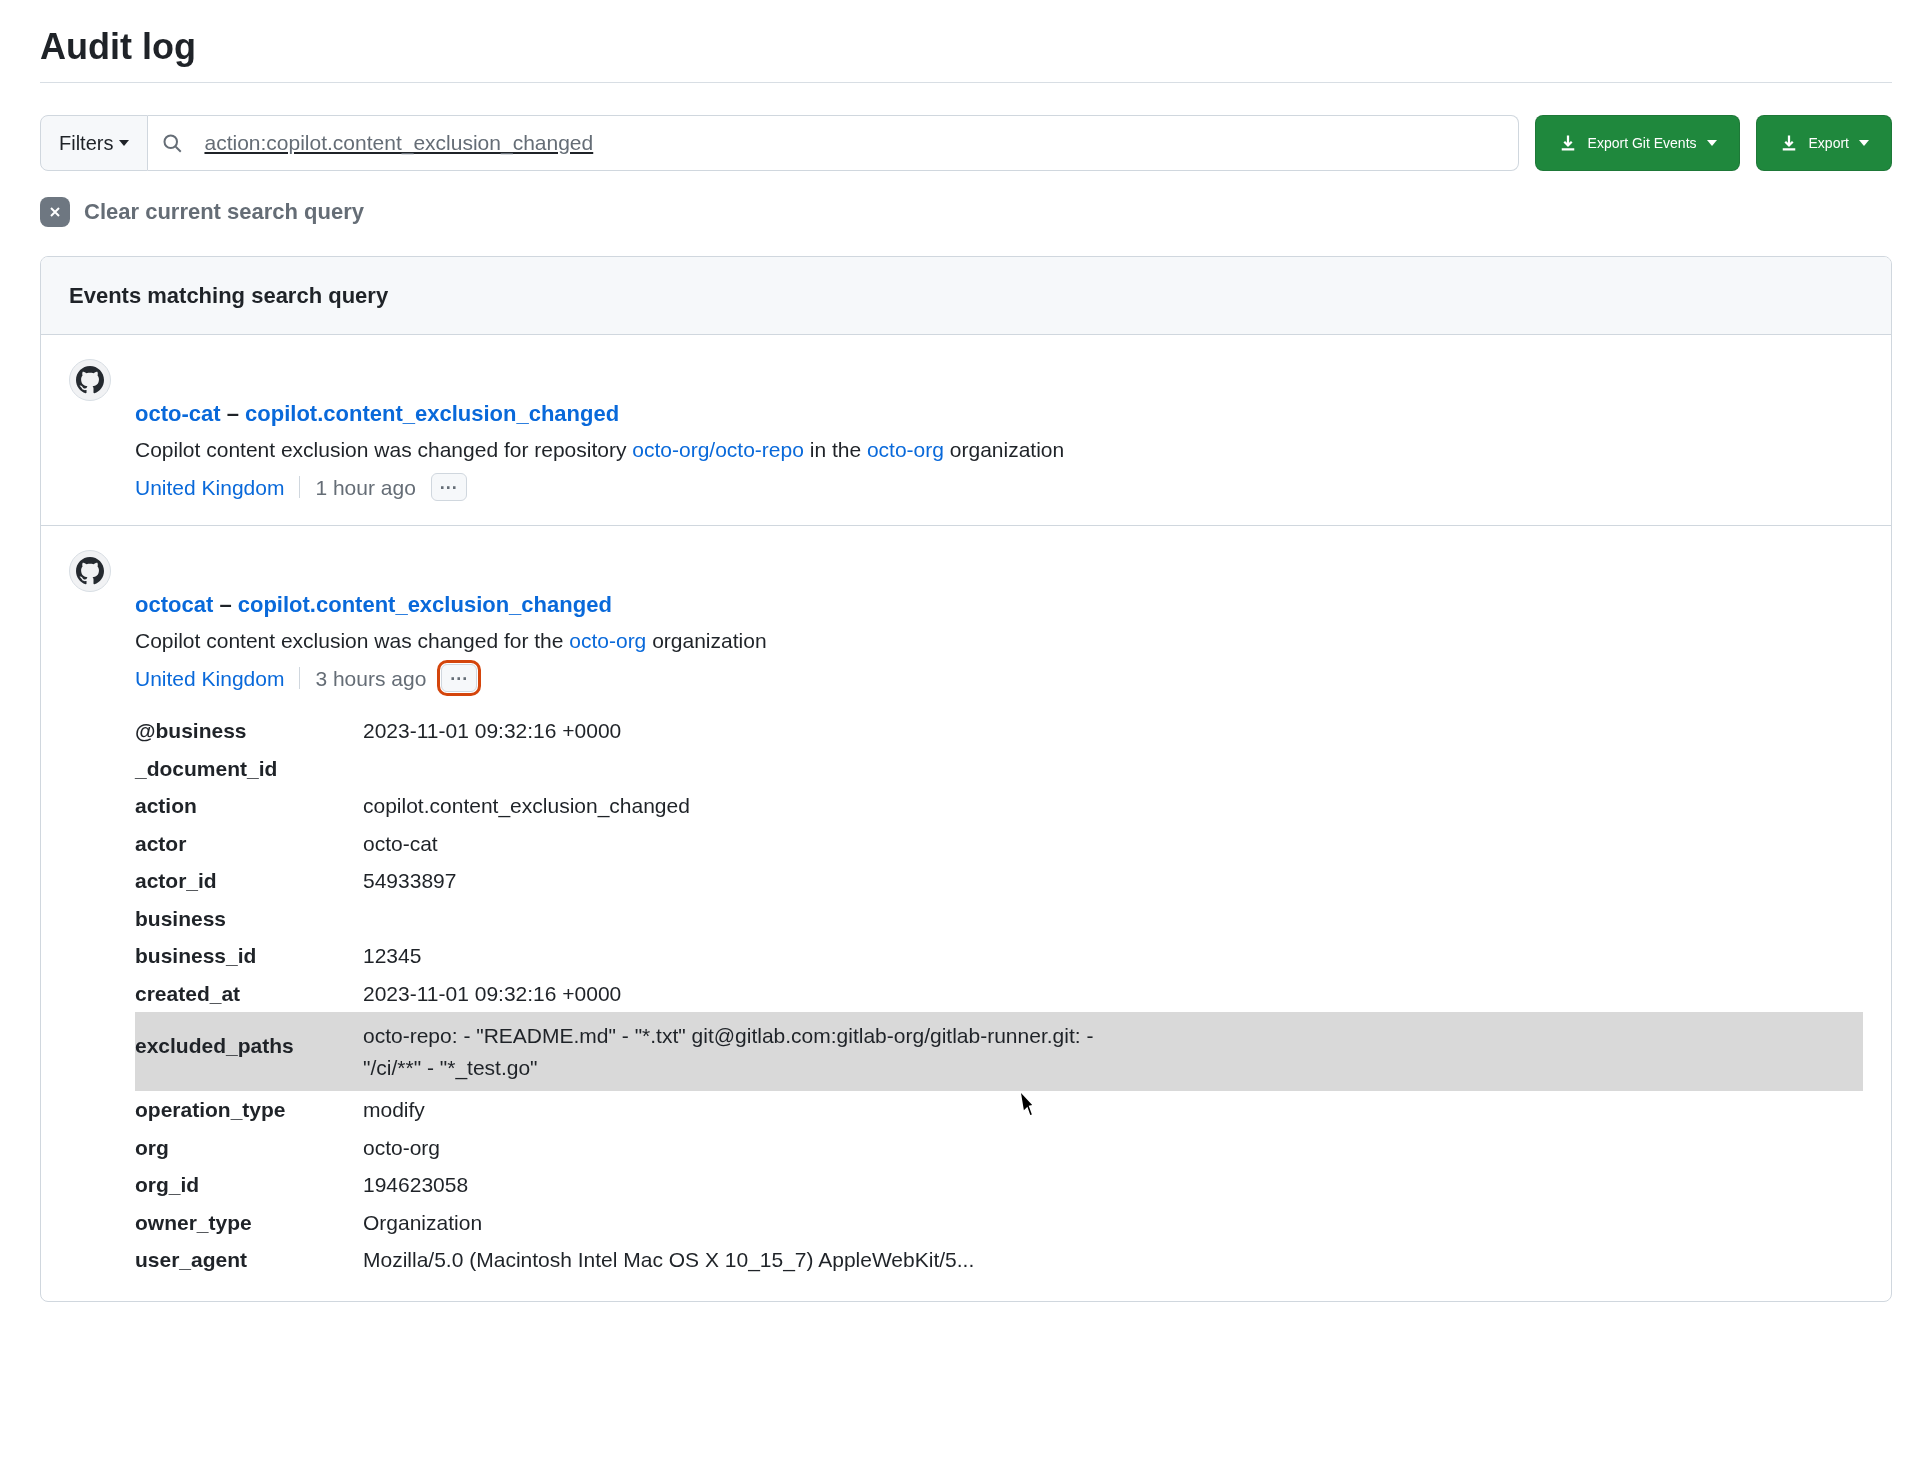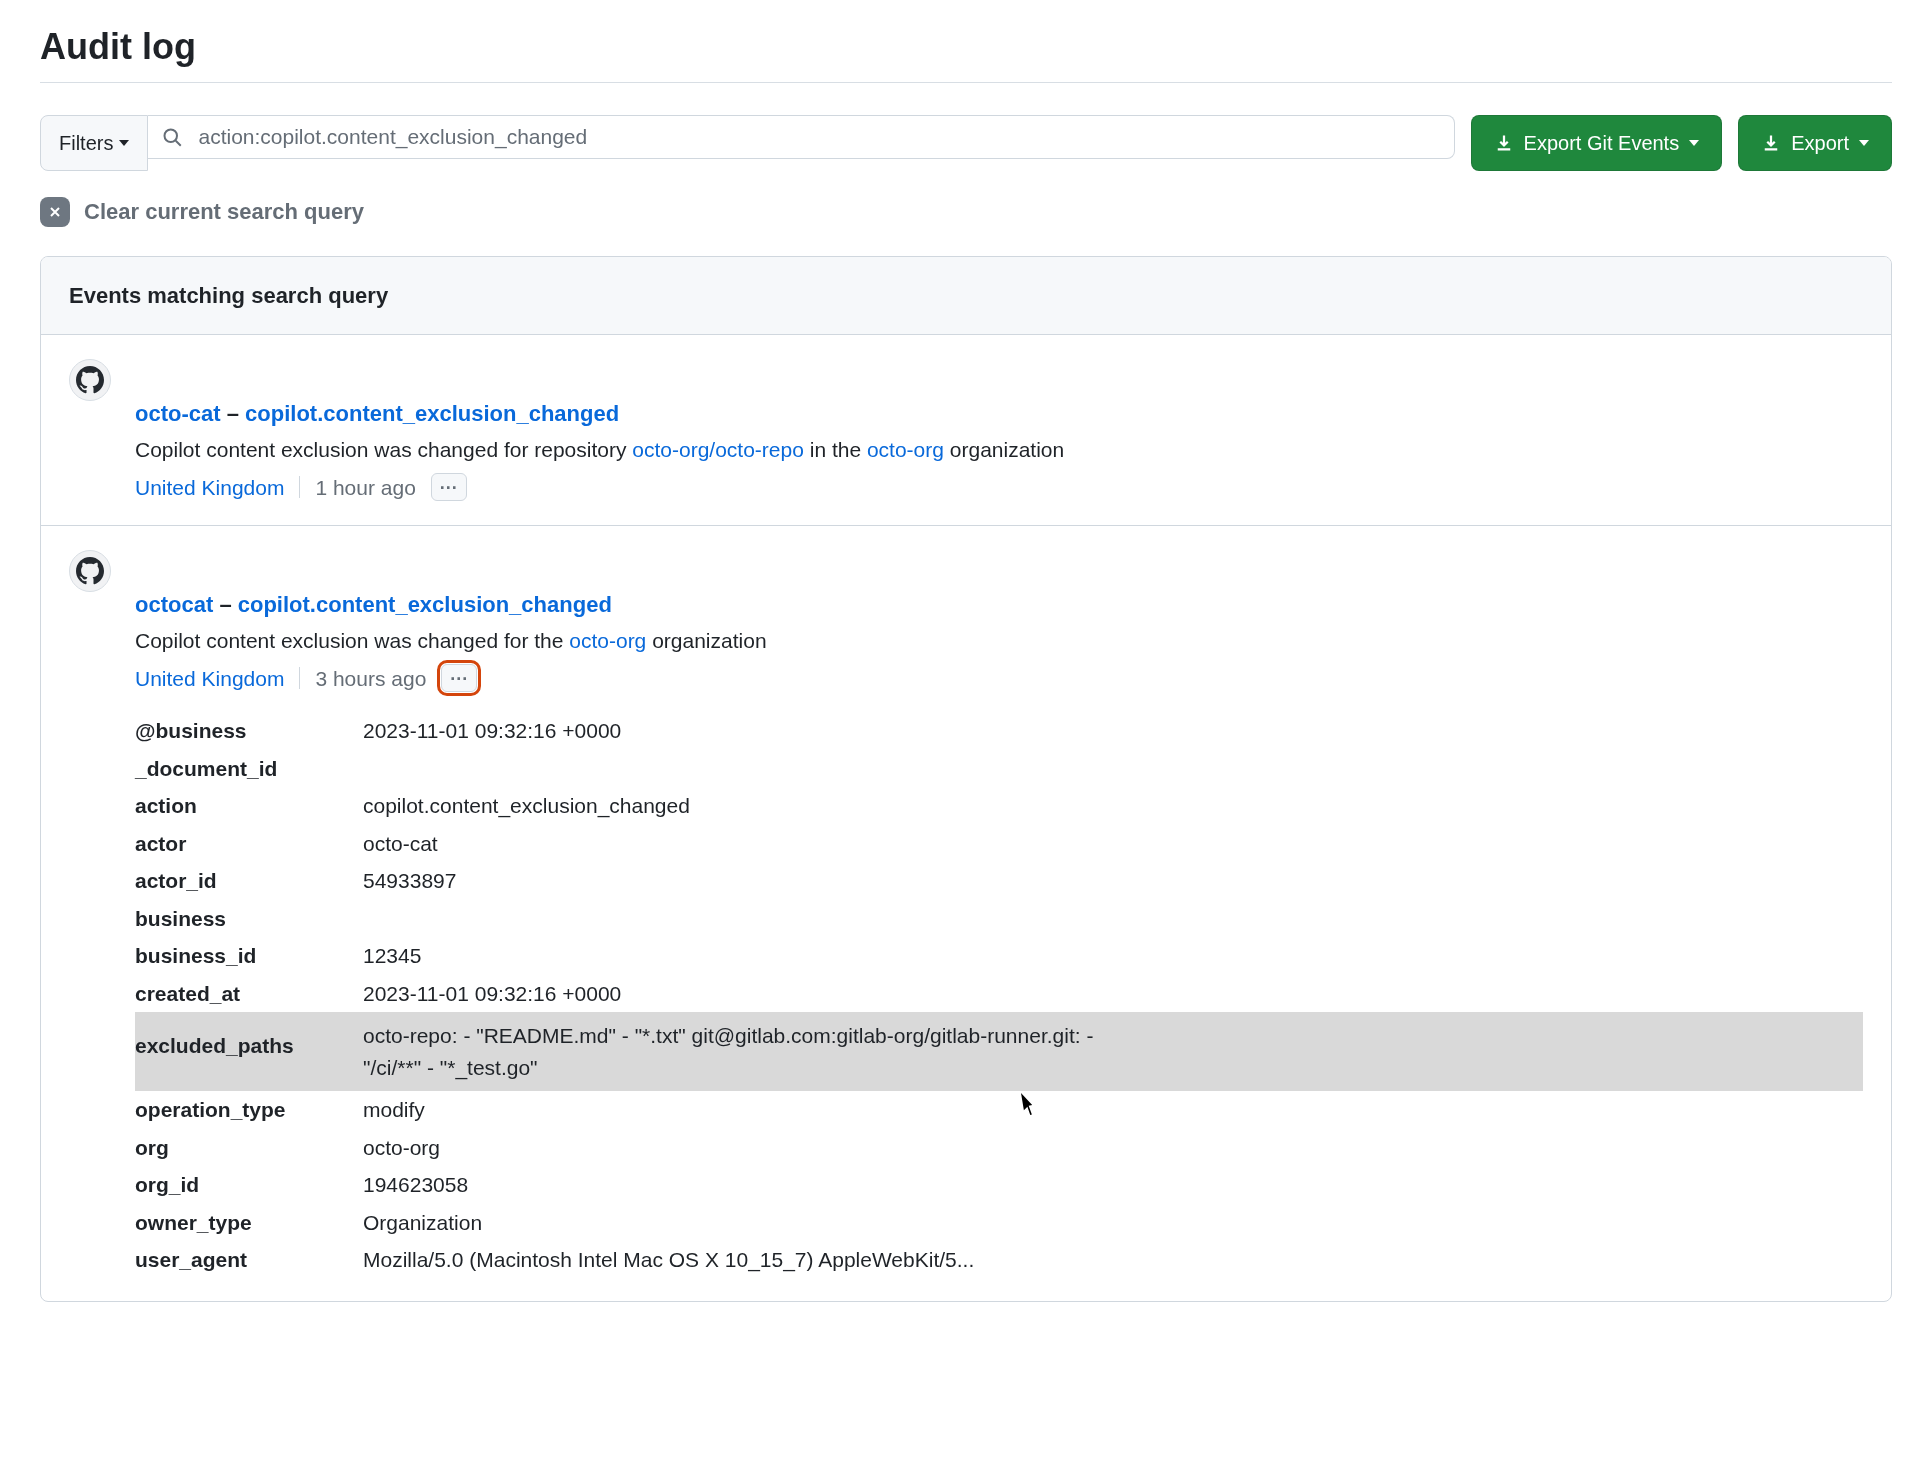--- a/index.html
+++ b/index.html
@@ -34,31 +34,31 @@
   .action-row{display:flex;gap:16px;align-items:flex-start;margin-bottom:24px;}
   .filter-group{display:flex;flex:1;min-width:0;}
   .filters-btn{
     display:flex;align-items:center;gap:6px;
     padding:0 18px;height:56px;
     border:1px solid var(--border);border-radius:8px 0 0 8px;
     background:var(--bg-subtle);font-size:20px;font-weight:500;color:var(--fg);
     cursor:pointer;
   }
   .search-wrap{
-    flex:1;display:flex;align-items:center;height:44px;
+    flex:1;display:flex;align-items:center;height:56px;
     border:1px solid var(--border);border-left:0;border-radius:0 8px 8px 0;
-    padding:0 14px;gap:14px;min-width:0;
+    padding:0 14px;gap:20px;min-width:0;text-decoration:underline;
   }
   .search-wrap input{
     flex:1;border:0;outline:0;font-size:21px;color:var(--muted);background:transparent;min-width:0;
   }
   .btn-green{
     display:flex;align-items:center;gap:10px;height:56px;padding:0 22px;
     background:var(--green);color:#fff;border:1px solid rgba(27,31,36,.15);border-radius:8px;
-    font-size:20px;font-weight:500;cursor:pointer;white-space:nowrap;
+    font-size:14px;font-weight:500;cursor:pointer;white-space:nowrap;
   }
   .caret{width:0;height:0;border-left:5px solid transparent;border-right:5px solid transparent;}
   .caret.down-dark{border-top:6px solid var(--fg);}
   .caret.down-light{border-top:6px solid #fff;}
   
   .clear-row{display:flex;align-items:center;gap:14px;margin-bottom:28px;}
   .clear-chip{
     width:30px;height:30px;border-radius:8px;background:#6e7781;display:flex;align-items:center;justify-content:center;
     cursor:pointer;
   }

